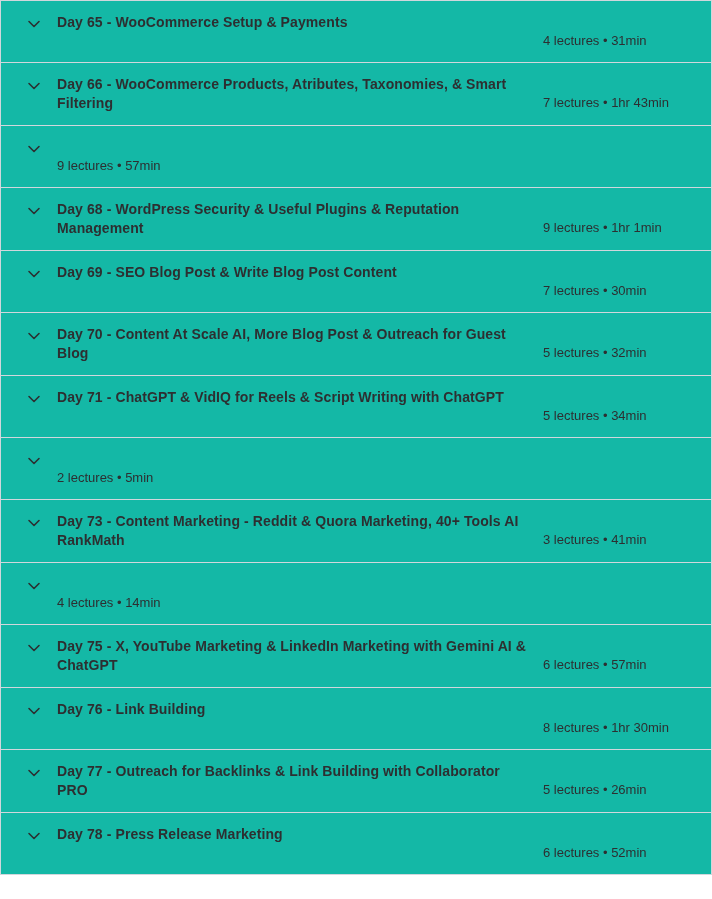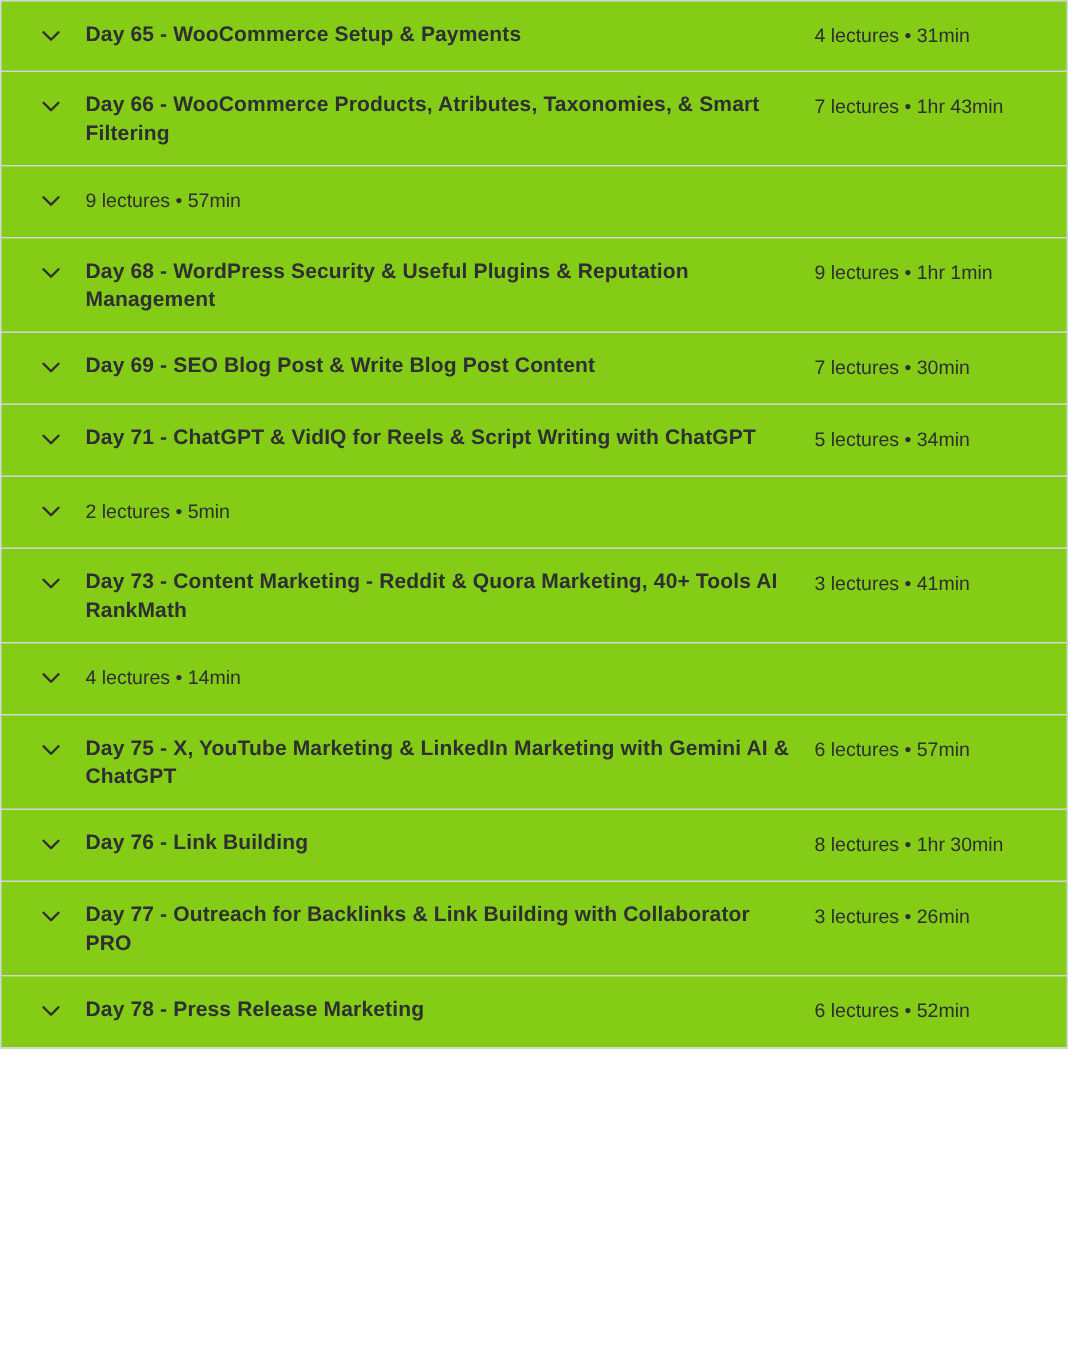--- a/index.html
+++ b/index.html
@@ -13,21 +13,21 @@
     -webkit-font-smoothing: antialiased;
   }
   #curriculum {
     width: 712px;
     background: #ffffff;
     box-sizing: border-box;
   }
   .section {
     display: flex;
     align-items: flex-start;
-    background: #84cc16;
+    background: #14b8a6;
     border: 1px solid #d1d7dc;
     border-top: none;
     box-sizing: border-box;
     padding: 12px 16px 12px 24px;
     min-height: 48px;
     position: relative;
   }
   .section.first {
     border-top: 1px solid #d1d7dc;
   }
@@ -56,21 +56,21 @@
     max-width: 470px;
     cursor: pointer;
   }
   .meta {
     flex: 0 0 auto;
     font-size: 13px;
     line-height: 19px;
     color: #2d2f31;
     white-space: nowrap;
     text-align: right;
-    margin-top: 1px;
+    margin-top: 18px;
   }
   
   .bottom-strip {
     height: 6px;
     background: #ffffff;
   }
 </style>
 </head>
 <body>
 
@@ -118,20 +118,29 @@
       </span>
       <div class="title">Day 69 - SEO Blog Post &amp; Write Blog Post Content</div>
       <div class="meta">7 lectures • 30min</div>
     </div>
     <div class="section">
       <span class="chev">
         <svg width="16" height="16" viewBox="0 0 16 16" aria-hidden="true">
           <path d="M3 5.5 L8 10.5 L13 5.5" fill="none" stroke="#2d2f31" stroke-width="1.6" stroke-linecap="round" stroke-linejoin="round"></path>
         </svg>
       </span>
+      <div class="title">Day 70 - Content At Scale AI, More Blog Post &amp; Outreach for Guest Blog</div>
+      <div class="meta">5 lectures • 32min</div>
+    </div>
+    <div class="section">
+      <span class="chev">
+        <svg width="16" height="16" viewBox="0 0 16 16" aria-hidden="true">
+          <path d="M3 5.5 L8 10.5 L13 5.5" fill="none" stroke="#2d2f31" stroke-width="1.6" stroke-linecap="round" stroke-linejoin="round"></path>
+        </svg>
+      </span>
       <div class="title">Day 71 - ChatGPT &amp; VidIQ for Reels &amp; Script Writing with ChatGPT</div>
       <div class="meta">5 lectures • 34min</div>
     </div>
     <div class="section">
       <span class="chev">
         <svg width="16" height="16" viewBox="0 0 16 16" aria-hidden="true">
           <path d="M3 5.5 L8 10.5 L13 5.5" fill="none" stroke="#2d2f31" stroke-width="1.6" stroke-linecap="round" stroke-linejoin="round"></path>
         </svg>
       </span>
       <div class="meta">2 lectures • 5min</div>
@@ -171,21 +180,21 @@
       <div class="title">Day 76 - Link Building</div>
       <div class="meta">8 lectures • 1hr 30min</div>
     </div>
     <div class="section">
       <span class="chev">
         <svg width="16" height="16" viewBox="0 0 16 16" aria-hidden="true">
           <path d="M3 5.5 L8 10.5 L13 5.5" fill="none" stroke="#2d2f31" stroke-width="1.6" stroke-linecap="round" stroke-linejoin="round"></path>
         </svg>
       </span>
       <div class="title">Day 77 - Outreach for Backlinks &amp; Link Building with Collaborator PRO</div>
-      <div class="meta">3 lectures • 26min</div>
+      <div class="meta">5 lectures • 26min</div>
     </div>
     <div class="section">
       <span class="chev">
         <svg width="16" height="16" viewBox="0 0 16 16" aria-hidden="true">
           <path d="M3 5.5 L8 10.5 L13 5.5" fill="none" stroke="#2d2f31" stroke-width="1.6" stroke-linecap="round" stroke-linejoin="round"></path>
         </svg>
       </span>
       <div class="title">Day 78 - Press Release Marketing</div>
       <div class="meta">6 lectures • 52min</div>
     </div>

